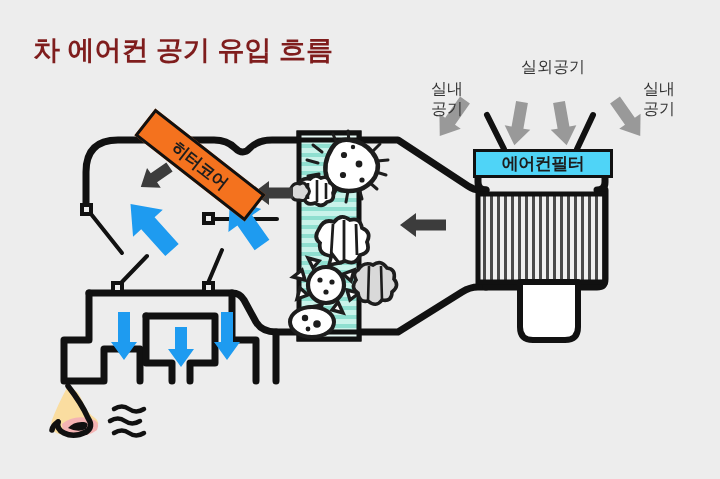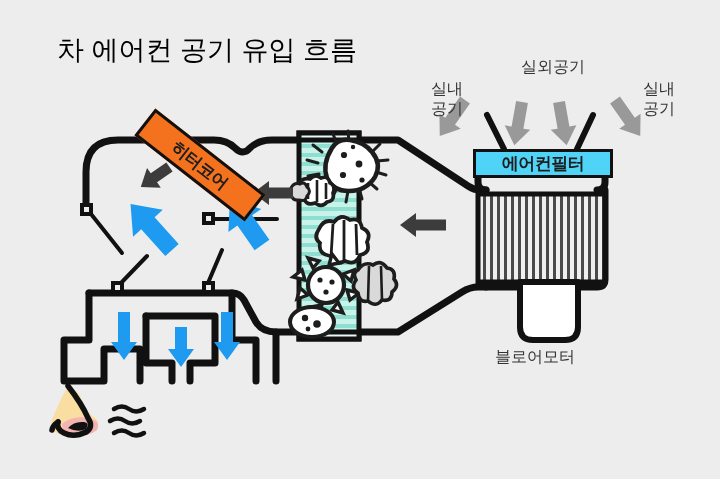--- a/index.html
+++ b/index.html
@@ -28,24 +28,23 @@
   }
   .txt {
     position: absolute;
     white-space: pre;
     color: #2b2b2b;
   }
   #page-title {
     left: 33px;
     top: 32px;
     font-size: 27px;
-    font-weight: normal;
+    font-weight: bold;
     letter-spacing: 0px;
-    color: #000000;
-    margin-left: 24px;
+    color: #7f1d1d;
   }
   .lbl-plain {
     font-size: 16px;
     color: #333333;
     text-align: center;
     line-height: 1.25;
   }
   #label-evaporator {
     left: 283px;
     top: 350px;
@@ -328,15 +327,14 @@
 공기</div>
 
   <div id="filter-box">
     <span id="filter-label">에어컨필터</span>
   </div>
 
   <div id="heater-core-box">
     <span id="heater-core-label">히터코어</span>
   </div>
 
-  <div class="txt lbl-plain" id="label-blower">블로어모터</div>
 
 </div>
 
 </body></html>

